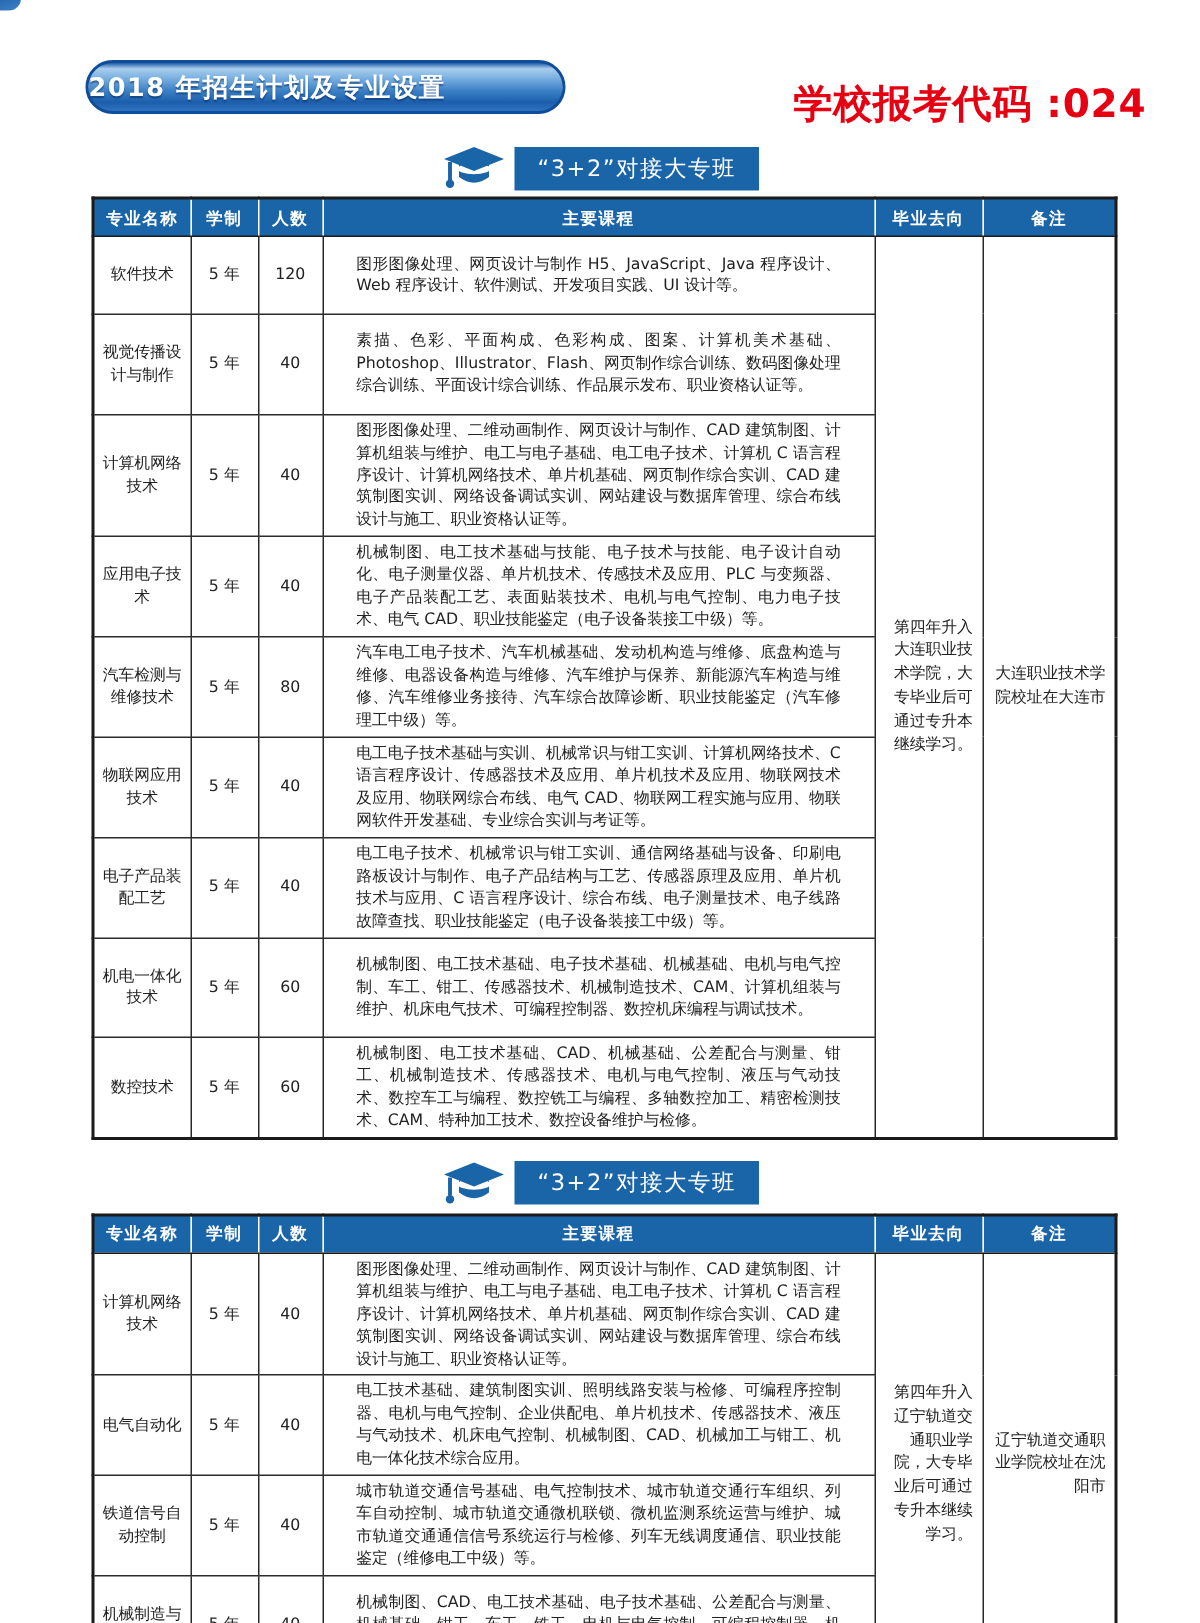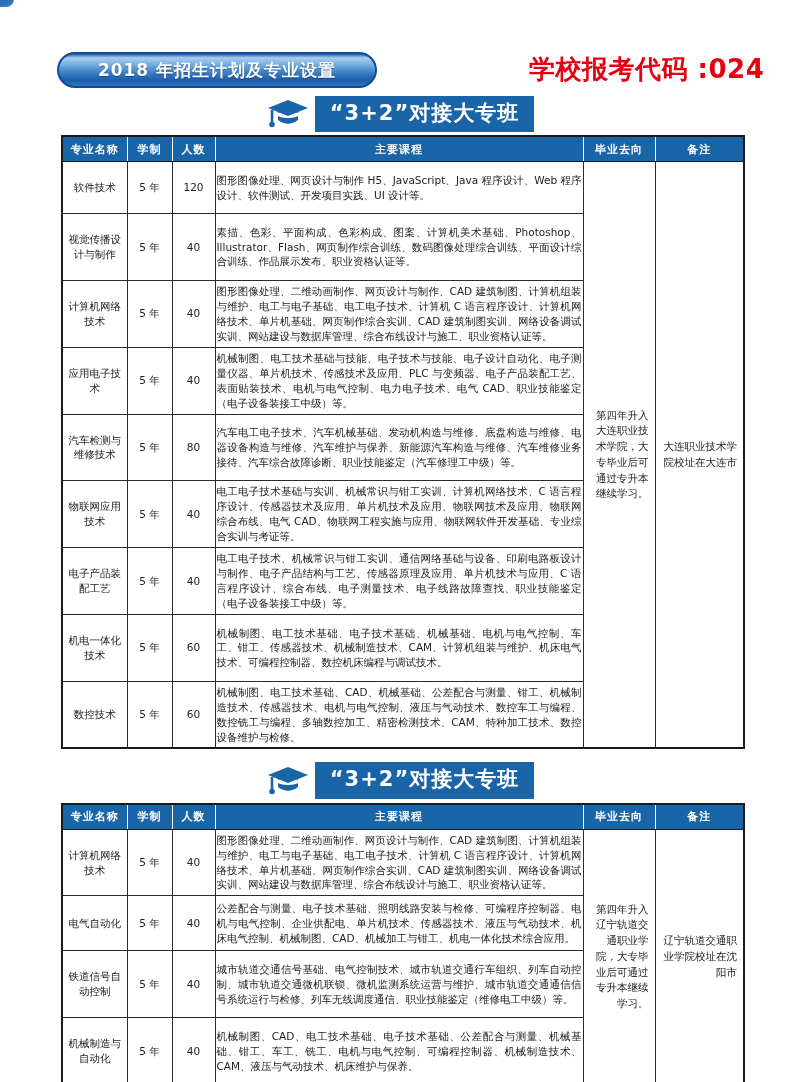--- a/index.html
+++ b/index.html
@@ -6,56 +6,56 @@
   body{
     width:800px;height:1082px;position:relative;background:#ffffff;
     font-family:"DejaVu Sans","Liberation Sans",sans-serif;
     overflow:hidden;
   }
   .corner-blob{
     position:absolute;left:-10px;top:-9px;width:24px;height:16px;
     border-radius:8px;background:linear-gradient(160deg,#0f4c9a,#3f83c8);
   }
   .title-pill{
-    position:absolute;left:57px;top:52px;width:320px;height:36px;
+    position:absolute;left:57px;top:40px;width:320px;height:36px;
     border-radius:19px;border:2px solid #0f4c9a;box-sizing:border-box;
     background:linear-gradient(180deg,#1e5caa 0%,#a9cdec 12%,#7db3e2 30%,#3b80c6 58%,#1c5eac 82%,#2e74bf 100%);
-    display:flex;align-items:center;justify-content:center;
+    display:flex;align-items:center;justify-content:flex-start;
   }
   .title-pill span{
     color:#ffffff;font-size:17px;font-weight:bold;letter-spacing:1px;
     text-shadow:0 1px 1px rgba(0,40,90,.55);
   }
   .school-code{
     position:absolute;left:529px;top:52px;
     color:#e60012;font-size:26px;font-weight:bold;letter-spacing:.5px;
   }
   .content{position:absolute;top:96px;left:0;width:800px;}
   .banner{display:flex;justify-content:center;align-items:center;}
   .banner .cap{margin-right:5px;display:block;}
   .banner .banner-label{
-    background:#1a64a8;color:#ffffff;font-size:21px;font-weight:bold;
+    background:#1a64a8;color:#ffffff;font-size:15px;font-weight:normal;
     padding:5px 15px 6px;letter-spacing:1px;line-height:1.2;
   }
   .tbl-wrap{margin-left:61px;width:682px;}
   table{
     border-collapse:collapse;table-layout:fixed;width:682px;
     border:2px solid #1b1b1b;
   }
   th{
     background:#1a64a8;color:#ffffff;font-size:11px;font-weight:bold;
     height:20px;padding:2px 0;border:1px solid #ffffff;
     border-bottom:1px solid #1b1b1b;letter-spacing:1px;
   }
   td{
     border:1px solid #2b2b2b;font-size:10.5px;color:#222222;
     line-height:1.42;padding:18px 4px;vertical-align:middle;
   }
   td.c{text-align:center;}
-  td.courses{text-align:left;padding:3px 1px;white-space:pre-line;text-align:justify;}
+  td.courses{text-align:left;padding:3px 22px;white-space:pre-line;text-align:justify;}
   td.dest,td.note{text-align:right;padding:3px 6px;line-height:1.5;}
   .mt1{margin-top:3px;}
   .b2{margin-top:13px;}
   .mt2{margin-top:4px;}
   .b3{margin-top:15px;}
 </style>
 </head>
 <body>
 
 <div class="corner-blob"></div>
@@ -196,21 +196,21 @@
           <td class="c">5 年</td>
           <td class="c">40</td>
           <td class="courses">图形图像处理、二维动画制作、网页设计与制作、CAD 建筑制图、计算机组装与维护、电工与电子基础、电工电子技术、计算机 C 语言程序设计、计算机网络技术、单片机基础、网页制作综合实训、CAD 建筑制图实训、网络设备调试实训、网站建设与数据库管理、综合布线设计与施工、职业资格认证等。</td>
           <td class="dest" rowspan="4">第四年升入辽宁轨道交通职业学院，大专毕业后可通过专升本继续学习。</td>
           <td class="note" rowspan="4">辽宁轨道交通职业学院校址在沈阳市</td>
         </tr>
         <tr style="height:55px">
           <td class="c">电气自动化</td>
           <td class="c">5 年</td>
           <td class="c">40</td>
-          <td class="courses">公差配合与测量、电子技术基础、照明线路安装与检修、可编程序控制器、电机与电气控制、企业供配电、单片机技术、传感器技术、液压与气动技术、机床电气控制、机械制图、CAD、机械加工与钳工、机电一体化技术综合应用。</td>
+          <td class="courses">电工技术基础、建筑制图实训、照明线路安装与检修、可编程序控制器、电机与电气控制、企业供配电、单片机技术、传感器技术、液压与气动技术、机床电气控制、机械制图、CAD、机械加工与钳工、机电一体化技术综合应用。</td>
         </tr>
         <tr style="height:53px">
           <td class="c">铁道信号自动控制</td>
           <td class="c">5 年</td>
           <td class="c">40</td>
           <td class="courses">城市轨道交通信号基础、电气控制技术、城市轨道交通行车组织、列车自动控制、城市轨道交通微机联锁、微机监测系统运营与维护、城市轨道交通通信信号系统运行与检修、列车无线调度通信、职业技能鉴定（维修电工中级）等。</td>
         </tr>
         <tr style="height:42px">
           <td class="c">机械制造与自动化</td>
           <td class="c">5 年</td>

